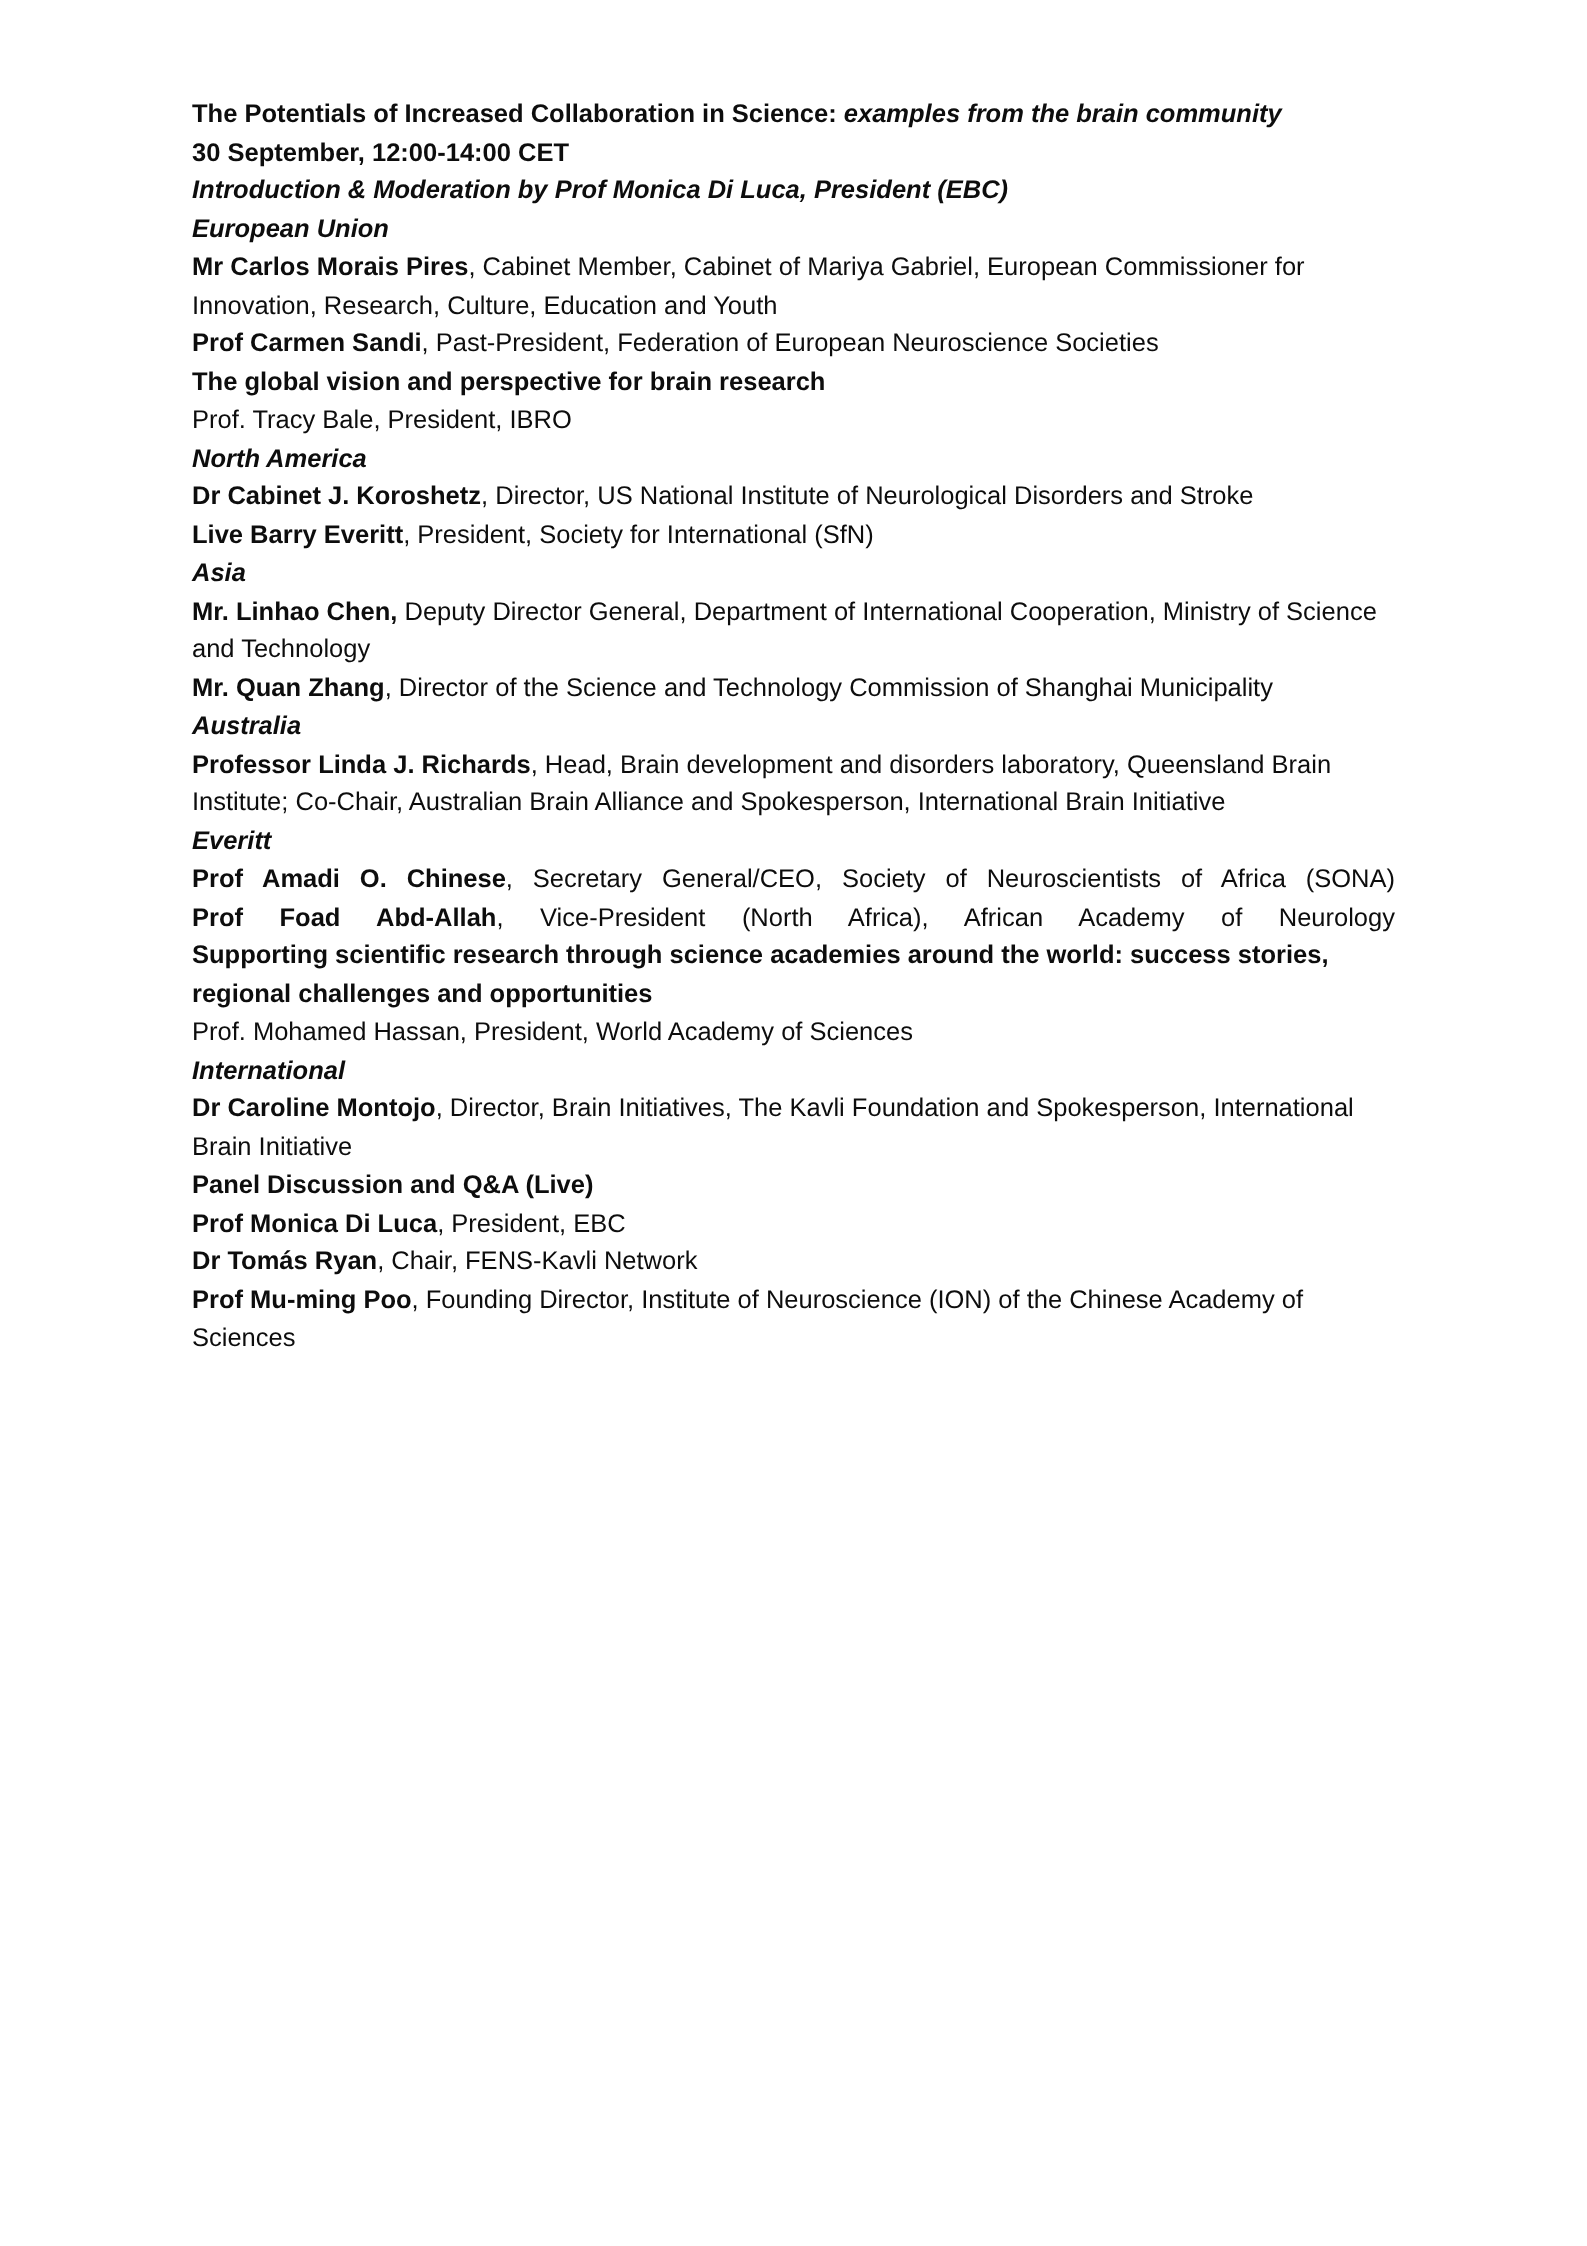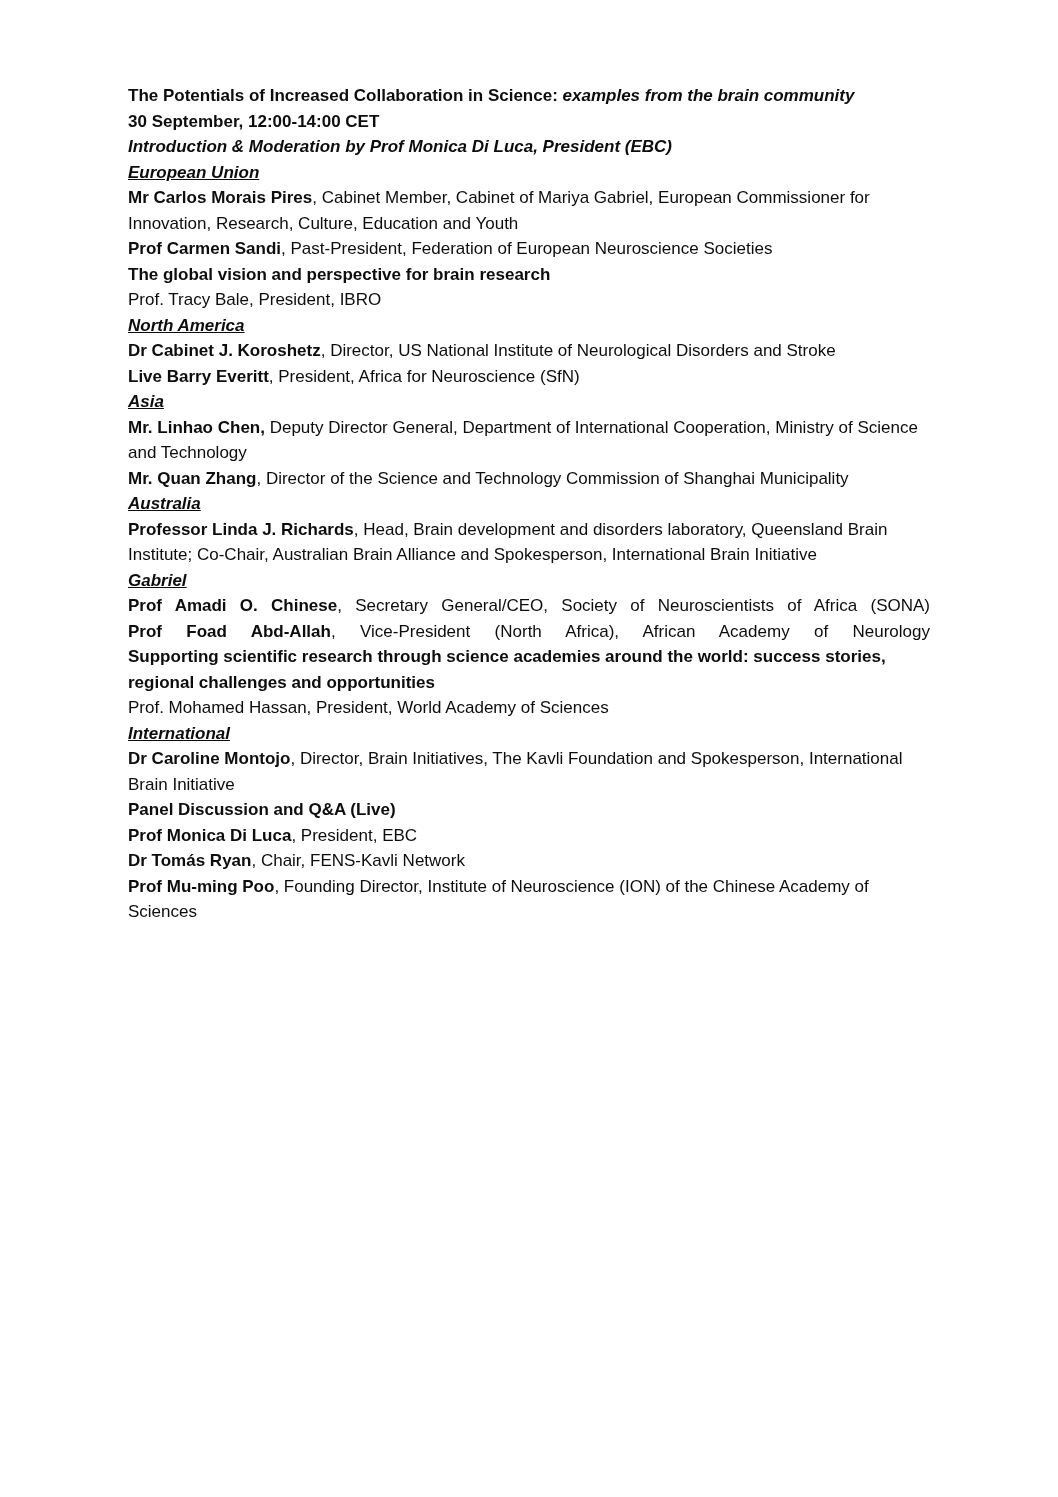--- a/index.html
+++ b/index.html
@@ -5,38 +5,38 @@
   html, body {
     margin: 0;
     padding: 0;
     background: #ffffff;
   }
   .page {
     width: 1058px;
     height: 1235px;
     box-sizing: border-box;
     background: #ffffff;
-    padding: 83px 128px 0 128px;
+    padding: 63px 128px 0 128px;
     overflow: hidden;
     font-family: "Liberation Sans", sans-serif;
   }
   p.para {
     margin: 0;
     font-size: 17px;
     line-height: 25.5px;
     color: #0d0d0d;
     text-align: left;
   }
   p.para.justify {
     text-align: justify;
     text-align-last: justify;
   }
   .b { font-weight: bold; }
   .i { font-style: italic; }
-  .u { text-decoration: underline; }
+  .u { }
   
   .sp-xs  { margin-top: 12px; }
   .sp-sm  { margin-top: 18px; }
   .sp-md  { margin-top: 22px; }
   .sp-lg  { margin-top: 37px; }
   .sp-xl  { margin-top: 45px; }
   .sp-xxl { margin-top: 51px; }
 </style>
 </head>
 <body>
@@ -46,27 +46,27 @@
       <p class="para"><span class="b">The Potentials of Increased Collaboration in Science: </span><span class="b i">examples from the brain community</span></p>
       <p class="para sp-xs"><span class="b">30 September, 12:00-14:00 CET</span></p>
       <p class="para sp-xxl"><span class="b i">Introduction &amp; Moderation by Prof Monica Di Luca, President (EBC)</span></p>
       <p class="para sp-lg"><span class="b i u">European Union</span></p>
       <p class="para"><span class="b">Mr Carlos Morais Pires</span><span>, Cabinet Member, Cabinet of Mariya Gabriel, European Commissioner for Innovation, Research, Culture, Education and Youth</span></p>
       <p class="para"><span class="b">Prof Carmen Sandi</span><span>, Past-President, Federation of European Neuroscience Societies</span></p>
       <p class="para sp-sm"><span class="b">The global vision and perspective for brain research</span></p>
       <p class="para"><span>Prof. Tracy Bale, President, IBRO</span></p>
       <p class="para sp-md"><span class="b i u">North America</span></p>
       <p class="para"><span class="b">Dr Cabinet J. Koroshetz</span><span>, Director, US National Institute of Neurological Disorders and Stroke</span></p>
-      <p class="para"><span class="b">Live Barry Everitt</span><span>, President, Africa for Neuroscience (SfN)</span></p>
+      <p class="para"><span class="b">Live Barry Everitt</span><span>, President, Society for International (SfN)</span></p>
       <p class="para sp-lg"><span class="b i u">Asia</span></p>
       <p class="para"><span class="b">Mr. Linhao Chen,</span><span> Deputy Director General, Department of International Cooperation, Ministry of Science and Technology</span></p>
       <p class="para"><span class="b">Mr. Quan Zhang</span><span>, Director of the Science and Technology Commission of Shanghai Municipality</span></p>
       <p class="para sp-xl"><span class="b i u">Australia</span></p>
       <p class="para"><span class="b">Professor Linda J. Richards</span><span>, Head, Brain development and disorders laboratory, Queensland Brain Institute; Co-Chair, Australian Brain Alliance and Spokesperson, International Brain Initiative</span></p>
-      <p class="para sp-lg"><span class="b i u">Gabriel</span></p>
+      <p class="para sp-lg"><span class="b i u">Everitt</span></p>
       <p class="para justify"><span class="b">Prof Amadi O. Chinese</span><span>, Secretary General/CEO, Society of Neuroscientists of Africa (SONA)</span></p>
       <p class="para justify"><span class="b">Prof Foad Abd-Allah</span><span>, Vice-President (North Africa), African Academy of Neurology</span></p>
       <p class="para sp-lg"><span class="b">Supporting scientific research through science academies around the world: success stories, regional challenges and opportunities</span></p>
       <p class="para"><span>Prof. Mohamed Hassan, President, World Academy of Sciences</span></p>
       <p class="para sp-md"><span class="b i u">International</span></p>
       <p class="para"><span class="b">Dr Caroline Montojo</span><span>, Director, Brain Initiatives, The Kavli Foundation and Spokesperson, International Brain Initiative</span></p>
       <p class="para sp-xs"><span class="b">Panel Discussion and Q&amp;A (Live)</span></p>
       <p class="para"><span class="b">Prof Monica Di Luca</span><span>, President, EBC</span></p>
       <p class="para"><span class="b">Dr Tomás Ryan</span><span>, Chair, FENS-Kavli Network</span></p>
       <p class="para"><span class="b">Prof Mu-ming Poo</span><span>, Founding Director, Institute of Neuroscience (ION) of the Chinese Academy of Sciences</span></p>

